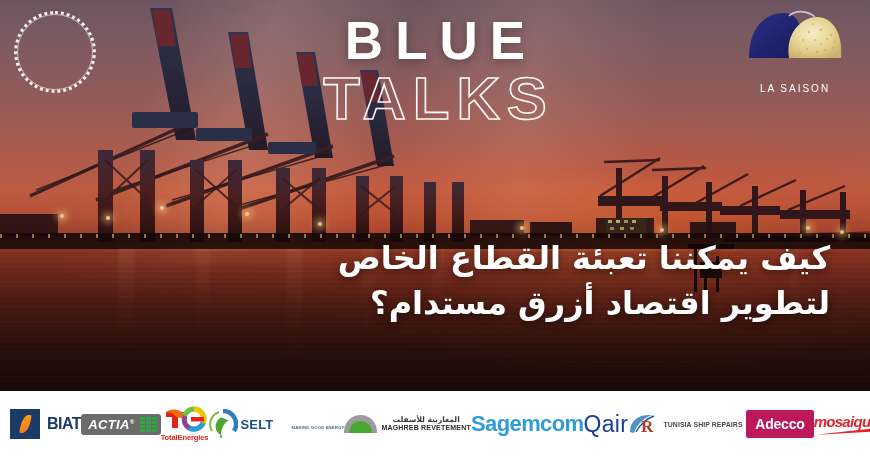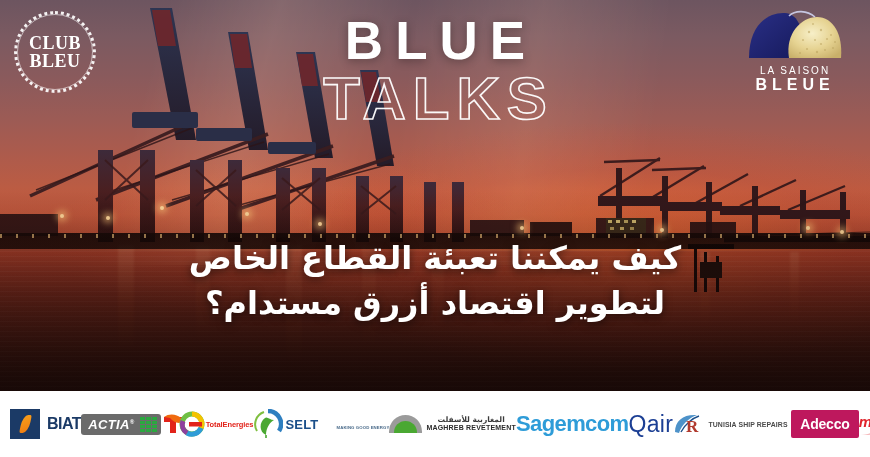--- a/index.html
+++ b/index.html
@@ -148,21 +148,21 @@
     font-size:60px; font-weight:700; letter-spacing:7px;
     line-height:1.0; text-indent:7px;
     color:transparent;
     -webkit-text-stroke:1.6px rgba(255,255,255,0.96);
     text-stroke:1.6px rgba(255,255,255,0.96);
   }
 
   
   .headline{
     position:absolute; left:40px; right:40px; top:236px;
-    direction:rtl; text-align:center;
+    direction:rtl; 
     color:#ffffff;
     font-family:"DejaVu Sans", sans-serif;
     font-weight:700;
     font-size:32px;
     line-height:1.42;
     letter-spacing:0px;
     text-shadow:0 2px 9px rgba(0,0,0,0.55);
   }
   .headline .hl{ display:block; }
 
@@ -197,21 +197,21 @@
   .actia .tx{ font-size:13px; font-weight:700; font-style:italic; color:#fff; letter-spacing:.4px; }
   .actia .sup{ font-size:6px; vertical-align:super; }
   .actia .grid{
     width:17px; height:15px;
     display:grid; grid-template-columns:repeat(3,1fr); grid-template-rows:repeat(4,1fr);
     gap:1px;
   }
   .actia .grid i{ background:#2aa83f; display:block; }
 
   
-  .total{ flex-direction:row; gap:1px; }
+  .total{ flex-direction:column; gap:1px; }
   .total .mark{ width:44px; height:26px; }
   .total .tx{ font-size:7.5px; font-weight:700; color:#e2231a; letter-spacing:-0.1px; }
 
   
   .selt{ gap:2px; }
   .selt .mark{ width:30px; height:30px; }
   .selt .tx{ display:flex; align-items:baseline; gap:18px; }
   .selt .tx b{ font-size:13px; font-weight:700; color:#1b4f8a; letter-spacing:.2px; }
   .selt .tx s{ font-size:4.3px; text-decoration:none; color:#4a6b8a; letter-spacing:.1px; font-weight:700; }
 
@@ -416,24 +416,20 @@
   <div class="lamp" style="left:520px; top:226px;"></div>
   <div class="lamp" style="left:660px; top:228px;"></div>
   <div class="lamp" style="left:806px; top:226px;"></div>
   <div class="lamp" style="left:840px; top:230px;"></div>
 
   <div class="bottom-fade"></div>
 
   <div class="club-bleu">
     <div class="rope"></div>
     <div class="rope2"></div>
-    <div class="cb-text">
-      <span>CLUB</span>
-      <span>BLEU</span>
-    </div>
   </div>
 
   <div class="saison">
     <svg class="shell" viewBox="0 0 100 52">
       <defs>
         <radialGradient id="pearl" cx="45%" cy="40%" r="70%">
           <stop offset="0%" stop-color="#f7efc8"></stop>
           <stop offset="55%" stop-color="#e6d392"></stop>
           <stop offset="100%" stop-color="#c9b06a"></stop>
         </radialGradient>
@@ -457,21 +453,20 @@
           <circle cx="68" cy="16" r="1"></circle>
         <circle cx="86" cy="27" r="1"></circle>
           <circle cx="55" cy="45" r="1"></circle>
         <circle cx="90" cy="34" r="1"></circle>
           <circle cx="76" cy="36" r="1.1"></circle>
       </g>
       <path d="M44 8 C50 2 62 2 70 9" stroke="#cfd3ef" stroke-width="1.6" fill="none" opacity=".9"></path>
     </svg>
     <div class="lbl">
       <div class="l1">LA SAISON</div>
-      <div class="l2">BLEUE</div>
     </div>
   </div>
 
   <div class="title-wrap">
     <div class="t-blue">BLUE</div>
     <div class="t-talks">TALKS</div>
   </div>
 
   <div class="headline">
     <span class="hl">كيف يمكننا تعبئة القطاع الخاص</span>

